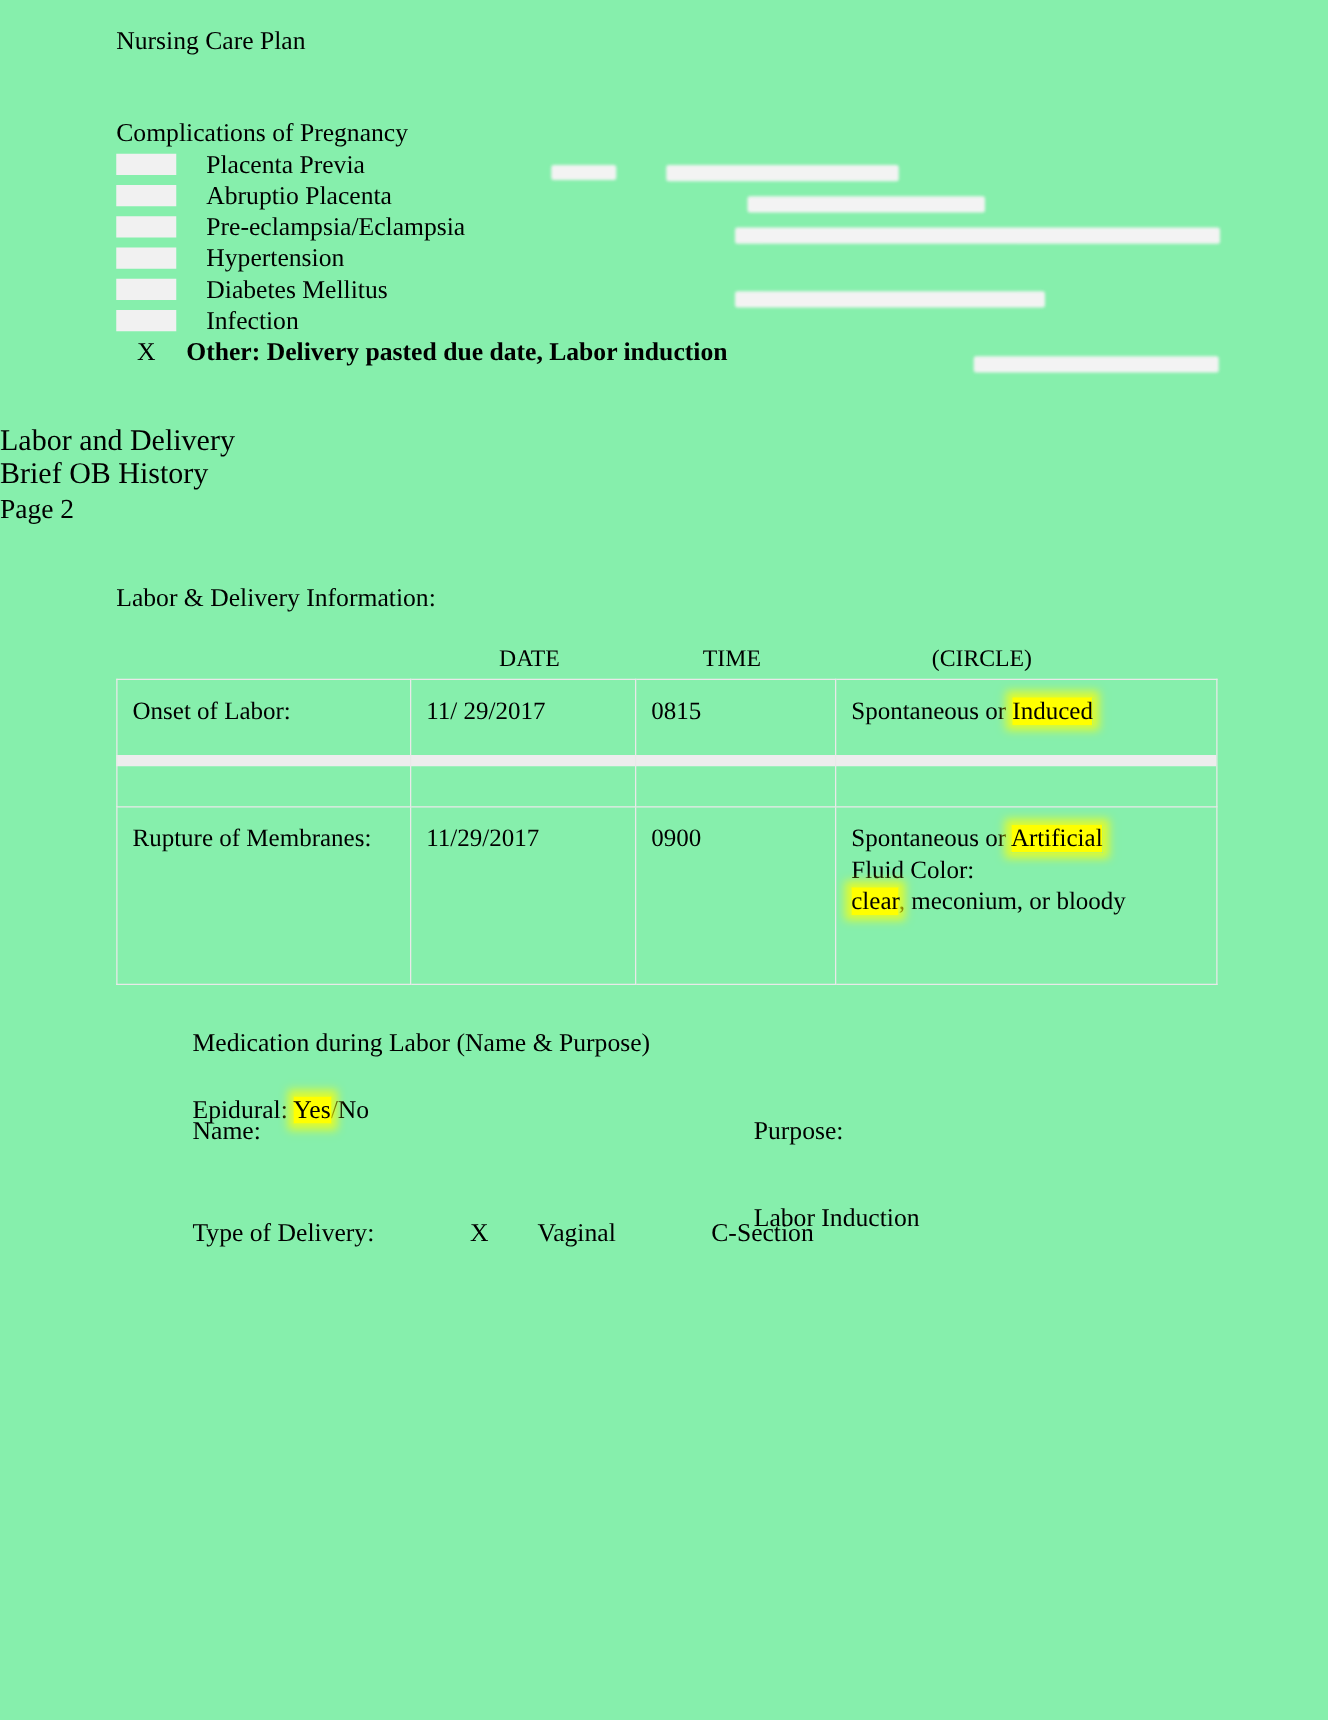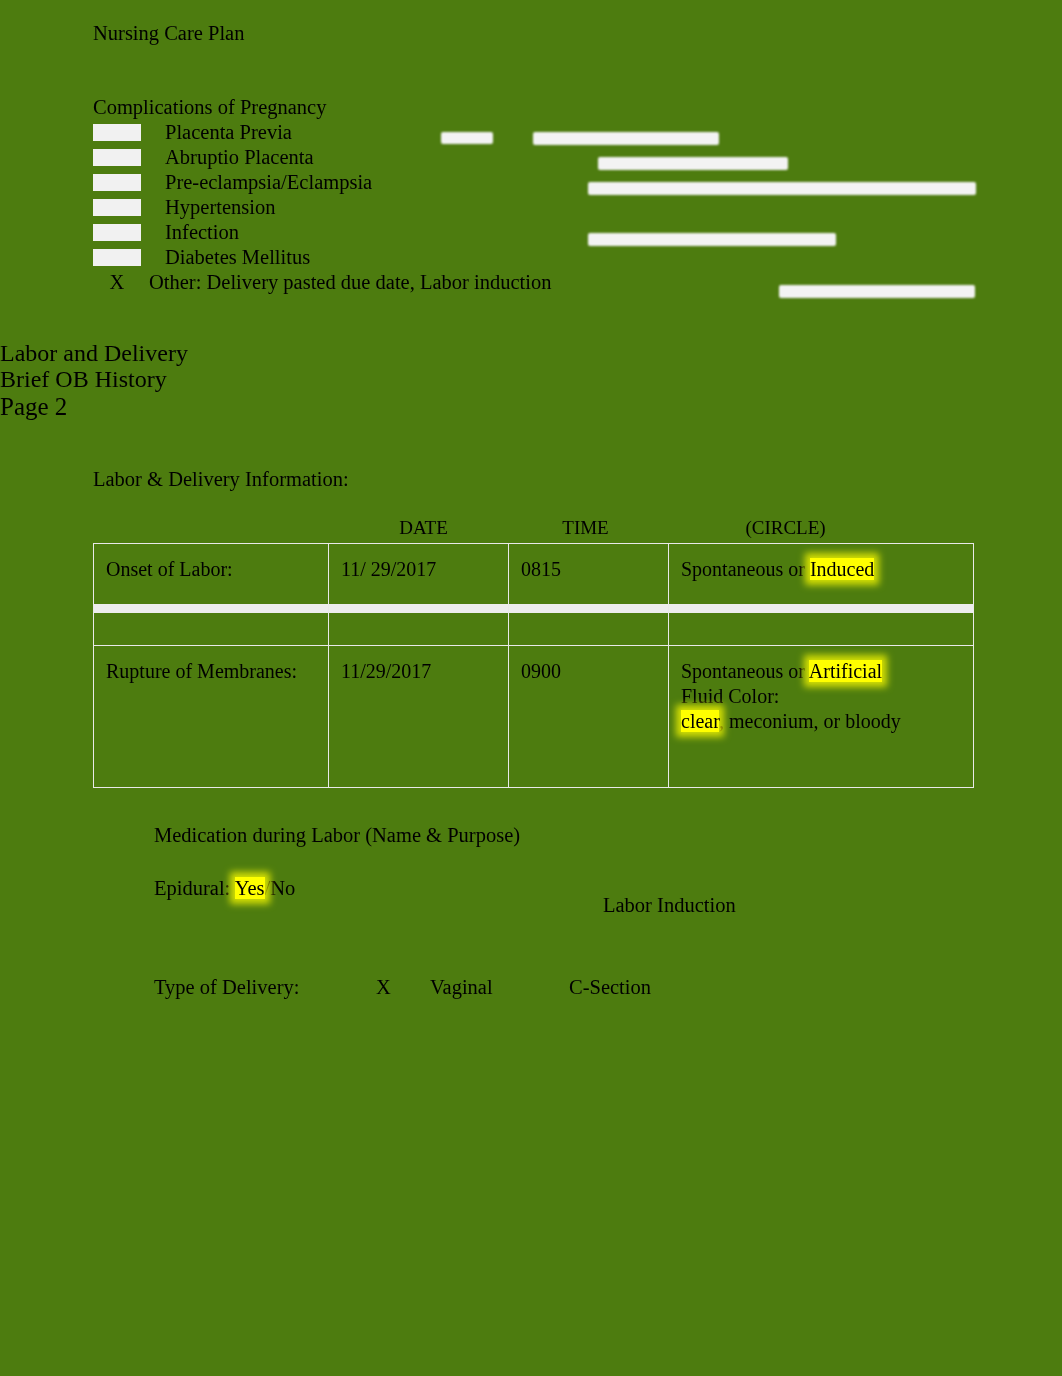--- a/index.html
+++ b/index.html
@@ -13,21 +13,21 @@
     height: 1376px;
     position: relative;
     font-family: "Liberation Serif", "DejaVu Serif", serif;
     color: #000000;
     overflow: hidden;
   }
 
   .page {
     position: absolute;
     inset: 0;
-    background: #4d7c0f;
+    background: #86efac;
   }
 
   
   .doc-header {
     position: absolute;
     left: 93px;
     top: 20px;
     font-size: 20.5px;
     line-height: 26px;
     white-space: nowrap;
@@ -87,21 +87,21 @@
     right: -8px;
     top: 3px;
     bottom: 1px;
     background: #f1f1f1;
     z-index: -1;
   }
   .comp-label {
     display: inline-block;
     margin-left: 18px;
   }
-  .comp-row.other .comp-label { margin-left: 8px; }
+  .comp-row.other .comp-label { margin-left: 8px; font-weight: bold; }
 
   
   .redact {
     position: absolute;
     background: #f3f3f3;
     border-radius: 2px;
     filter: blur(1.2px);
   }
 
   
@@ -111,21 +111,21 @@
     right: 0;
     top: 340px;
     text-align: left;
   }
   .title-line-1,
   .title-line-2 {
     font-size: 24px;
     line-height: 26px;
   }
   .title-page {
-    font-size: 25px;
+    font-size: 22px;
     line-height: 26px;
     margin-top: 2px;
   }
 
   
   .section-label {
     position: absolute;
     left: 93px;
     top: 468px;
     font-size: 20.5px;
@@ -295,25 +295,25 @@
 
       <div class="comp-row">
         <span class="blank-slot"></span><span class="comp-label">Pre-eclampsia/Eclampsia</span>
       </div>
 
       <div class="comp-row">
         <span class="blank-slot"></span><span class="comp-label">Hypertension</span>
       </div>
 
       <div class="comp-row">
+        <span class="blank-slot"></span><span class="comp-label">Diabetes Mellitus</span>
+      </div>
+
+      <div class="comp-row">
         <span class="blank-slot"></span><span class="comp-label">Infection</span>
-      </div>
-
-      <div class="comp-row">
-        <span class="blank-slot"></span><span class="comp-label">Diabetes Mellitus</span>
       </div>
 
       <div class="comp-row other">
         <span class="comp-x"><span class="blank-under"></span><span>X</span></span><span class="comp-label">Other: Delivery pasted due date, Labor induction</span>
       </div>
 
     </div>
   </div>
 
   <div class="title-block">
@@ -354,20 +354,21 @@
           <div><span>Spontaneous or </span><span class="hl">Artificial</span></div>
           <div>Fluid Color:</div>
           <div><span class="hl">clear</span><span>, meconium, or bloody</span></div>
         </td>
       </tr>
     </tbody>
   </table>
 
   <div class="med-block">
     <div class="med-line">Medication during Labor (Name &amp; Purpose)</div>
+    <div class="med-line"><span>Name:</span><span class="purpose-col">Purpose:</span></div>
     <div class="med-line"><span class="purpose-val">Labor Induction</span></div>
   </div>
 
   <div class="epidural-line"><span>Epidural: </span><span class="hl">Yes</span><span>/No</span></div>
 
 
   <div class="delivery-type">
     <span class="dt-blank-1"></span>
     <span class="dt-blank-2"></span>
     <span class="dt-label">Type of Delivery:</span>

